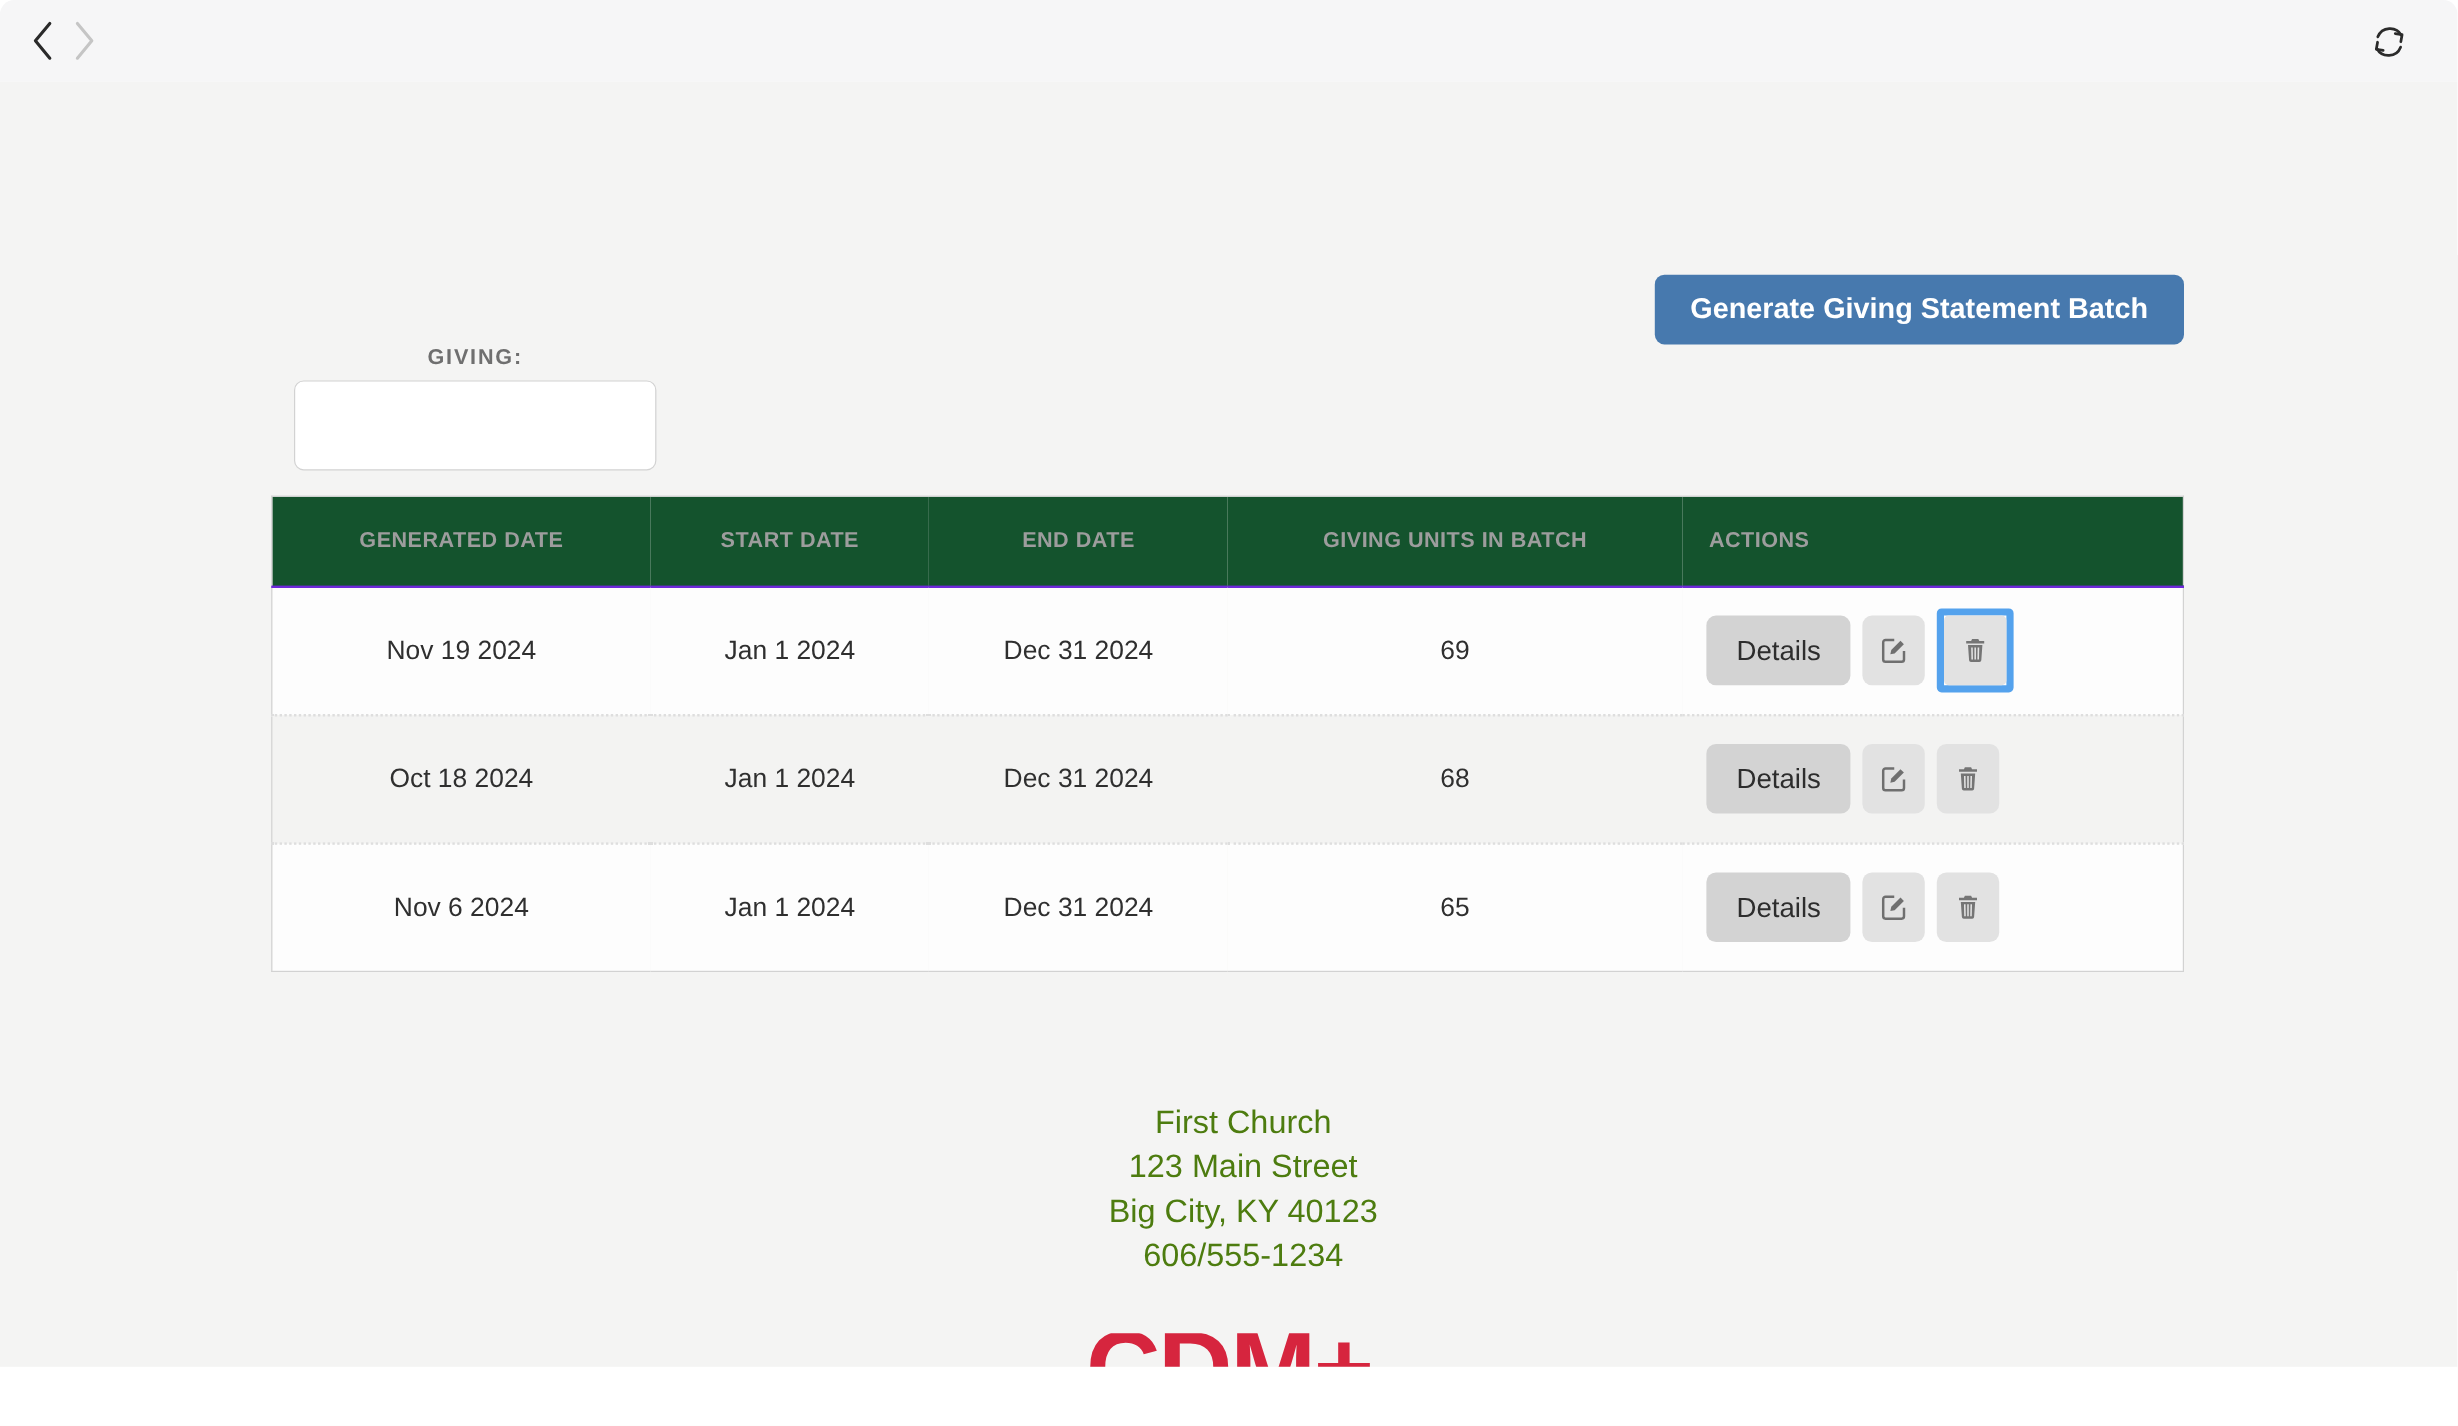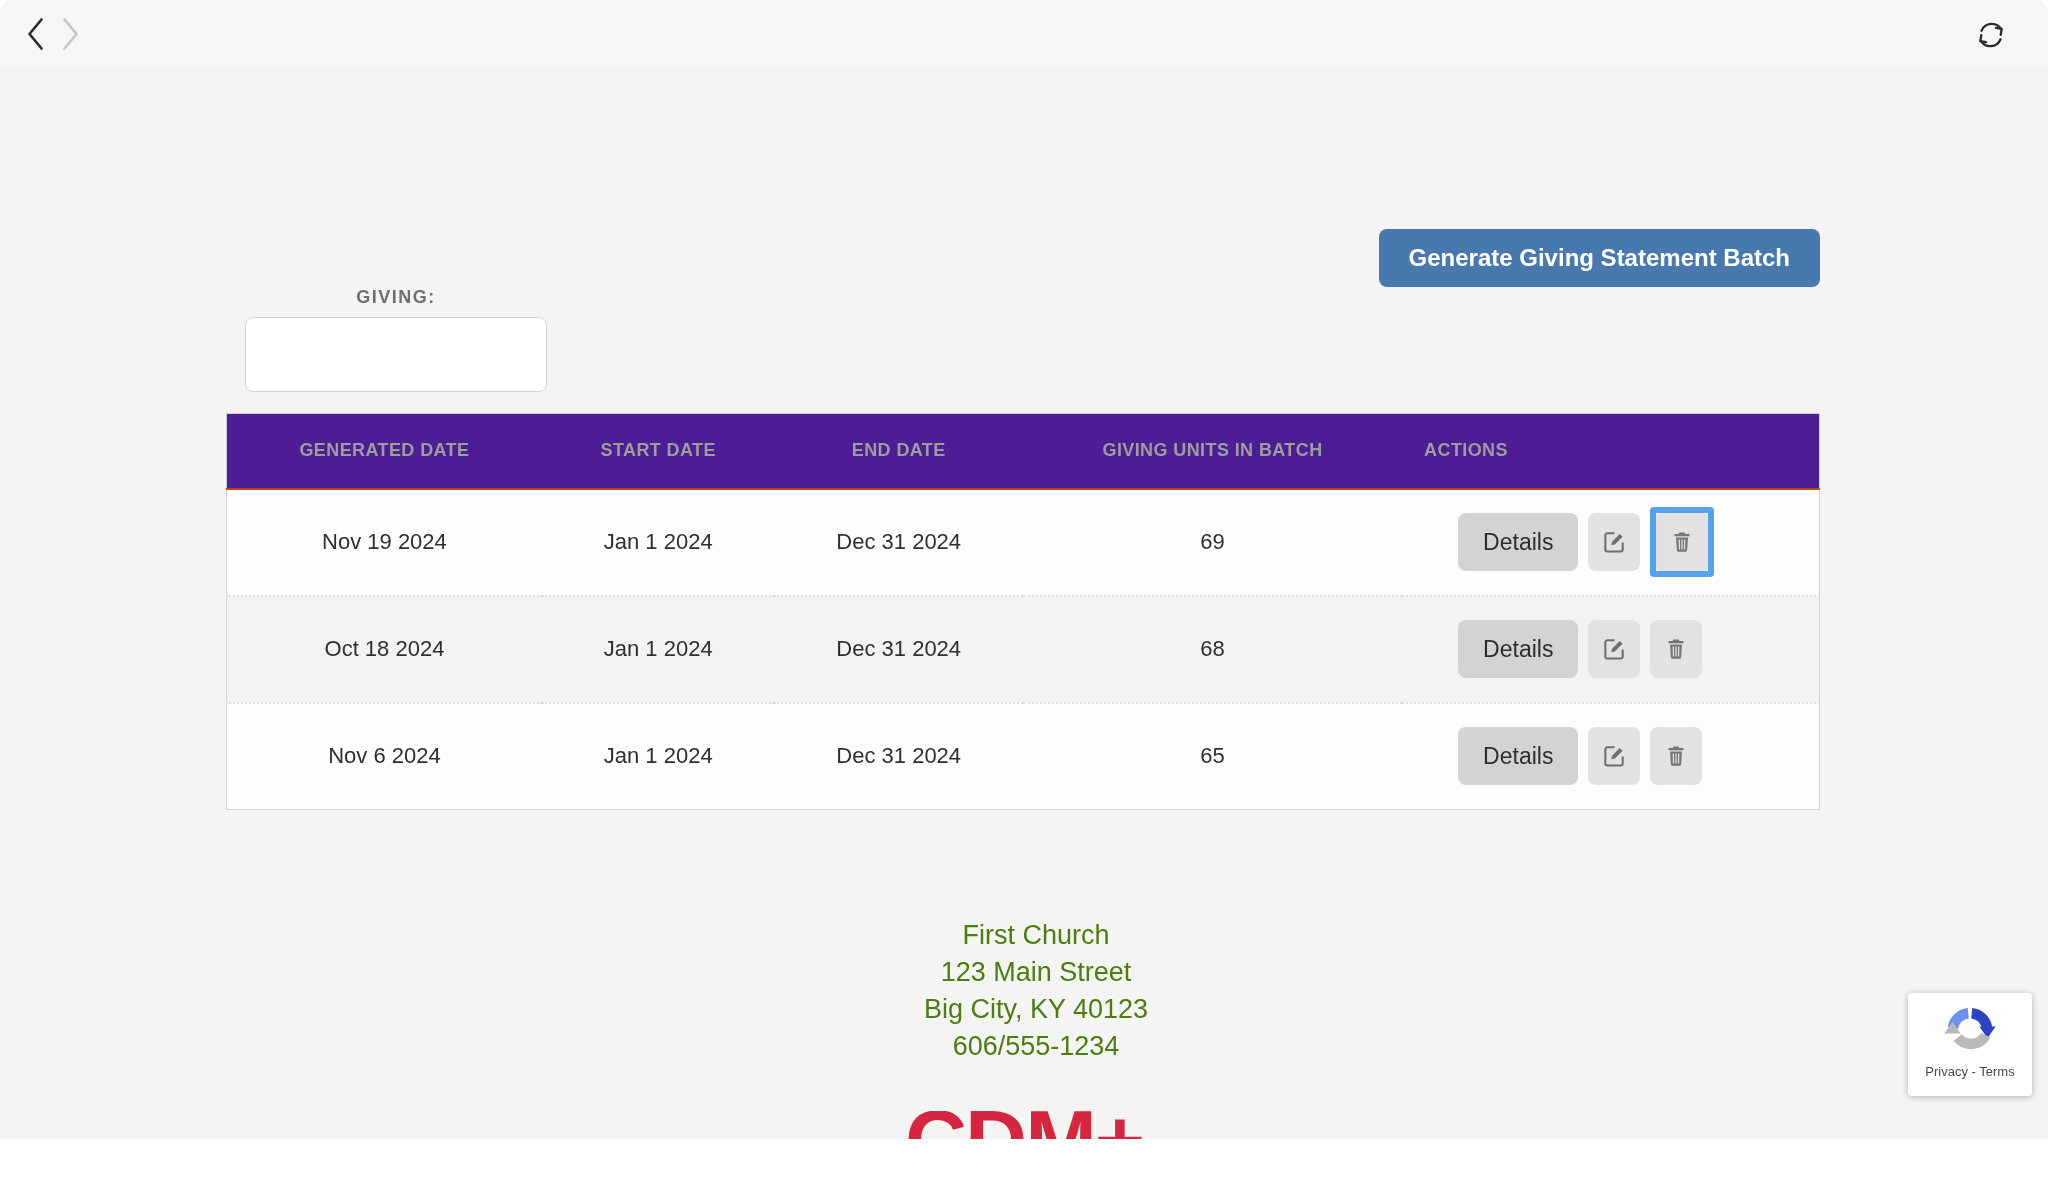--- a/index.html
+++ b/index.html
@@ -41,35 +41,35 @@
   .search-label { display:block; font-size:18px; font-weight:700;
     letter-spacing:1.5px; color:#6f6f6f; }
   .search-input { margin-top:9px; width:302px; height:75px;
     border:1px solid #d2d2d2; border-radius:8px; background:#ffffff;
     font-size:24px; padding:0 14px; font-family:"Liberation Sans", sans-serif;
     outline:none; }
 
   
   table.batches { position:absolute; left:226px; top:345px; width:1594px;
     border-collapse:collapse; border:1px solid #d2d2d2; }
-  table.batches thead th { height:75px; background:#4c1d95; color:#9d9d9d;
+  table.batches thead th { height:75px; background:#14532d; color:#9d9d9d;
     font-size:18px; font-weight:700; letter-spacing:0.4px; text-align:center;
-    border-bottom:2px solid #c2410c;margin-top:12px; }
+    border-bottom:2px solid #6d28d9;margin-top:12px; }
   table.batches thead th.actions-h { text-align:left; padding-left:22px; }
   table.batches td { height:107px; text-align:center; font-size:22px;
     color:#2f2f2f; vertical-align:middle; }
   table.batches td.actions { text-align:left; padding-left:20px; }
   tr.row-a { background:#fdfdfd; }
   tr.row-b { background:#f3f3f2; }
   tbody tr + tr td { border-top:2px dotted #dedede; }
 
   .btn-group { display:inline-flex; align-items:center; gap:10px; }
   .details-btn { height:58px; padding:0 25px; background:#d3d3d3; border:none;
     border-radius:8px; font-size:23px; color:#2d2d2d; cursor:pointer;
-    font-family:"Liberation Sans", sans-serif;margin-left:36px; }
+    font-family:"Liberation Sans", sans-serif; }
   .icon-btn { width:52px; height:58px; background:#e2e2e2; border:none;
     border-radius:8px; cursor:pointer; display:inline-flex;
     align-items:center; justify-content:center; }
   .focus-ring { display:inline-flex; border:6px solid #54a2ed;
     border-radius:4px; }
   .focus-ring .icon-btn { border-radius:4px; }
 
   
   .church-info { position:absolute; top:849px; left:12px; width:100%;
     text-align:center; font-size:27px; line-height:37px; color:#4d7c0f; }
@@ -237,25 +237,15 @@
       <div>First Church</div>
       <div>123 Main Street</div>
       <div>Big City, KY 40123</div>
       <div>606/555-1234</div>
     </div>
 
     <div class="logo-clip">
       <span>CDM+</span>
     </div>
 
-    <div class="recaptcha">
-      <svg width="56" height="56" viewBox="0 0 48 48">
-        <path d="M 9.5 22 A 14.5 14.5 0 0 1 22.5 9.6" fill="none" stroke="#6c90f2" stroke-width="9"></path>
-        <path d="M 25.5 9.6 A 14.5 14.5 0 0 1 38.5 22" fill="none" stroke="#2c44c4" stroke-width="9"></path>
-        <polygon points="32,21 46,21 39,31" fill="#2c44c4"></polygon>
-        <path d="M 37.5 28.5 A 14.5 14.5 0 0 1 13.5 30.5" fill="none" stroke="#b9b9b9" stroke-width="9"></path>
-        <polygon points="2,27 16,27 9,17" fill="#b9b9b9"></polygon>
-      </svg>
-      <div class="recaptcha-label">Privacy - Terms</div>
-    </div>
 
   </div>
 </div>
 
 </body></html>

